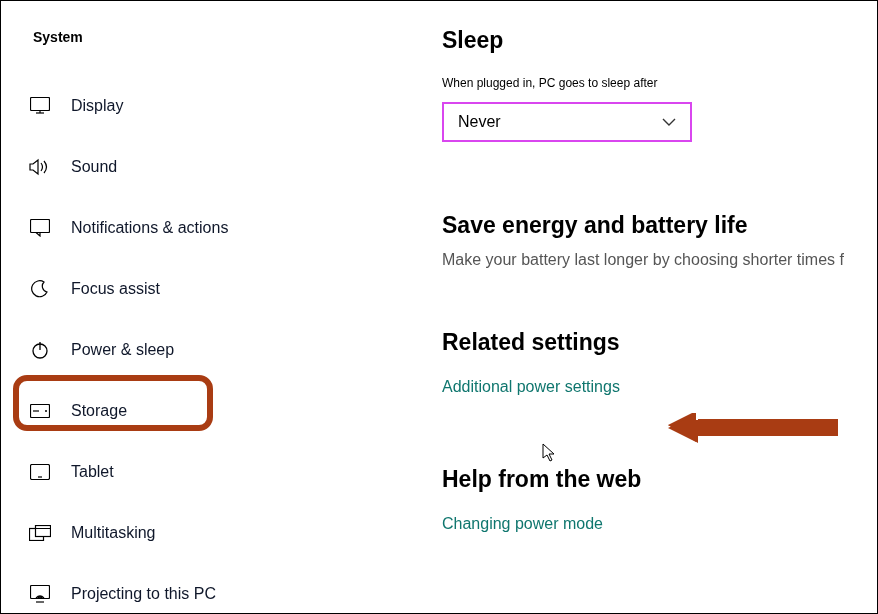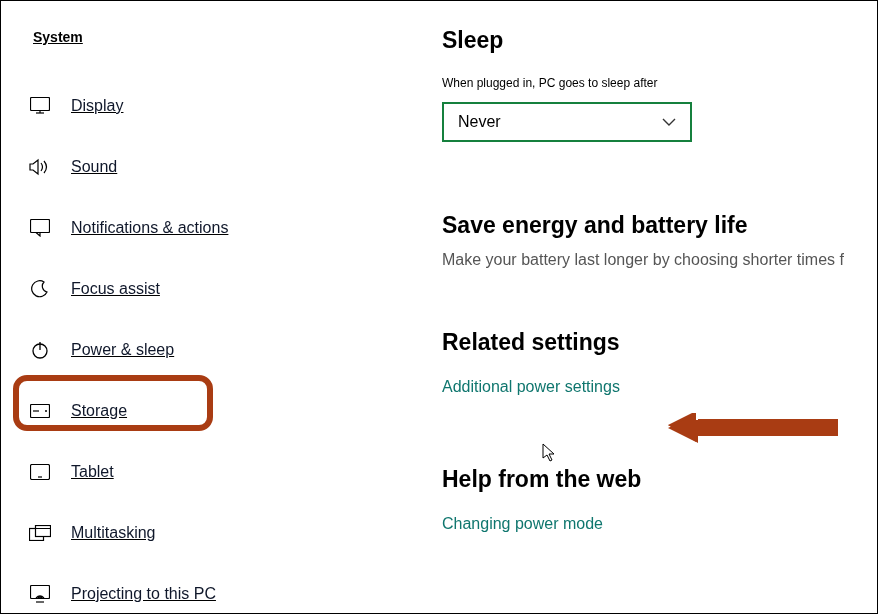--- a/index.html
+++ b/index.html
@@ -10,21 +10,20 @@
     height: 614px;
     overflow: hidden;
     position: relative;
     border: 1px solid #000;
   }
   .layout { display: flex; height: 100%; }
   .sidebar {
     width: 405px;
     padding: 28px 0 0 0;
     position: relative;
-    text-decoration: underline;
   }
   .sidebar-title {
     font-size: 14px;
     font-weight: 600;
     padding: 0 0 30px 32px;
     color: #000;
   }
   .sidebar-item {
     display: flex;
     align-items: center;
@@ -69,21 +68,21 @@
     margin-bottom: 22px;
   }
   .field-label {
     font-size: 12px;
     color: #000;
     margin-bottom: 12px;
   }
   .select-box {
     width: 250px;
     height: 40px;
-    border: 2px solid #15803d;
+    border: 2px solid #d946ef;
     display: flex;
     align-items: center;
     justify-content: space-between;
     padding: 0 14px;
     font-size: 16px;
     cursor: pointer;
     margin-bottom: 70px;
   }
   .subtext {
     font-size: 16px;

